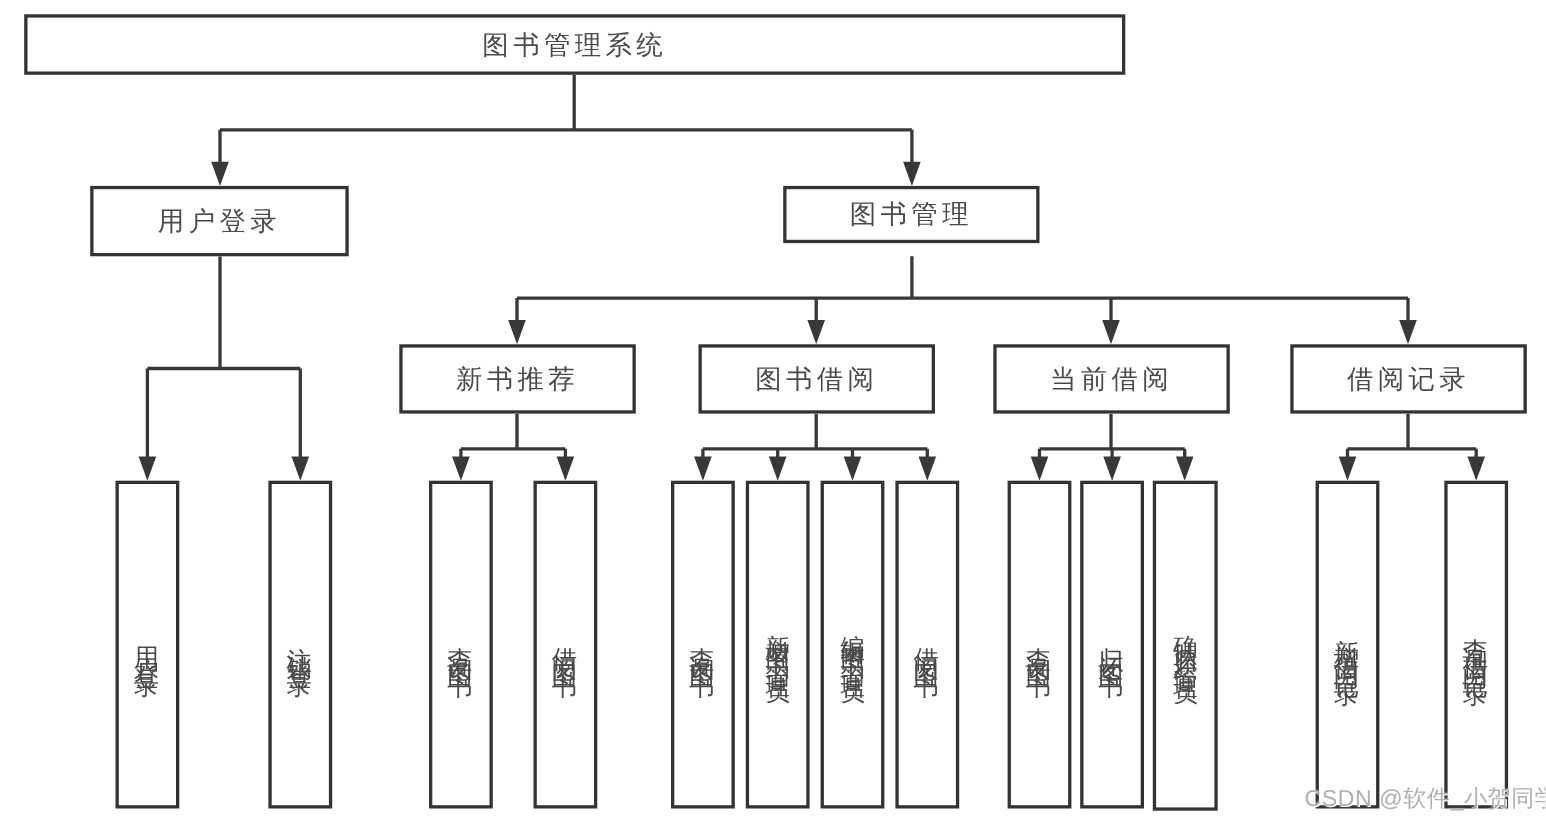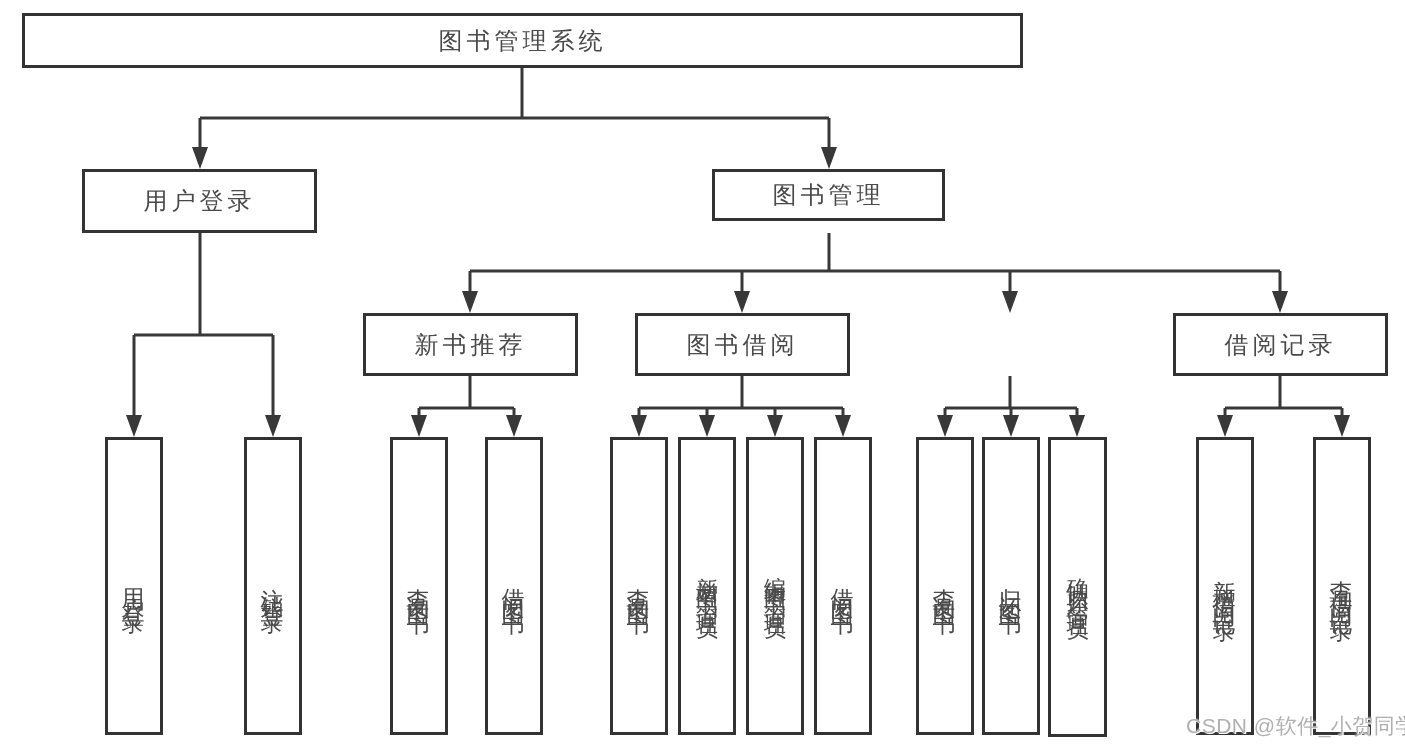--- a/index.html
+++ b/index.html
@@ -98,20 +98,23 @@
   <div class="node" style="left:712px;top:169px;width:233px;height:52px">
     <span>图书管理</span>
   </div>
 
   <div class="node" style="left:635px;top:313px;width:215px;height:63px">
     <span>图书借阅</span>
   </div>
   <div class="node" style="left:363px;top:313px;width:215px;height:63px">
     <span>新书推荐</span>
   </div>
+  <div class="node" style="left:903px;top:313px;width:215px;height:63px">
+    <span>当前借阅</span>
+  </div>
   <div class="node" style="left:1173px;top:313px;width:215px;height:63px">
     <span>借阅记录</span>
   </div>
 
   <div class="node leaf" style="left:105px;top:437px;width:58px;height:298px">
     <span>用户登录</span>
   </div>
   <div class="node leaf" style="left:244px;top:437px;width:58px;height:298px">
     <span>注销登录</span>
   </div>

